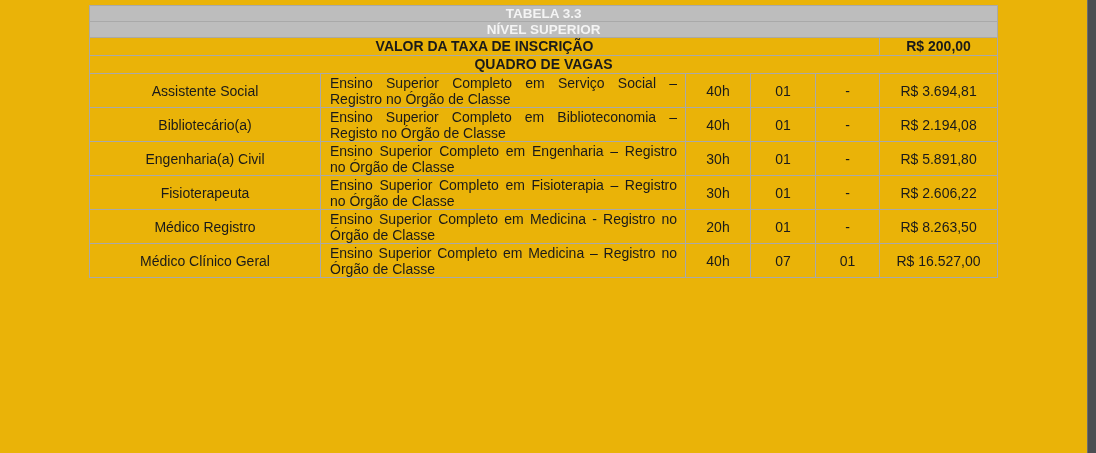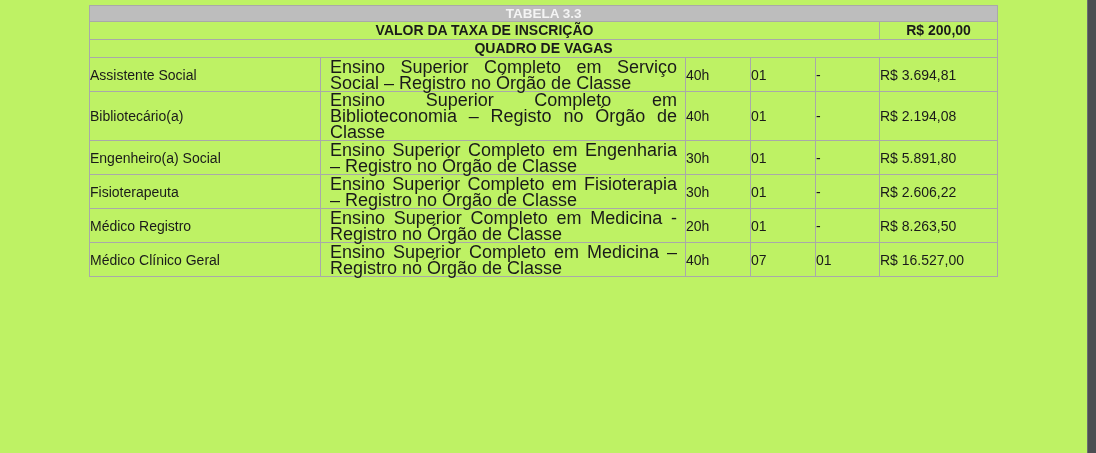--- a/index.html
+++ b/index.html
@@ -1,51 +1,54 @@
 <!DOCTYPE html>
 <html><head>
 <meta charset="utf-8">
 <style>
   html, body { margin:0; padding:0; }
   body {
     width:1096px; height:453px; background:#ffffff; position:relative; overflow:hidden;
     font-family:"Liberation Sans", "DejaVu Sans", sans-serif; color:#1a1a1a;
   }
-  .page { position:absolute; left:0; top:0; width:1087px; height:453px; background:#bef264; }
+  .page { position:absolute; left:0; top:0; width:1087px; height:453px; background:#eab308; }
   .scrollbar { position:absolute; left:1087px; top:0; width:9px; height:453px; background:#4b4e52; border-left:1px solid #6a6d70; }
   table.t {
     position:absolute; left:89px; top:5px; width:908px;
     border-collapse:collapse; table-layout:fixed; font-size:14px;
   }
   table.t td { border:1px solid #a9a9a9; padding:0; }
   .gray td { background:#bdbdbd; color:#f4f4f4; font-weight:bold; text-align:center; height:15px; line-height:15px; font-size:13.5px; }
   .bold { font-weight:bold;margin-top:37px; }
   .row-h td { height:17px; line-height:17px; }
   .hdr td { height:33px; font-weight:bold; text-align:center; vertical-align:middle; }
   .hdr td.sal { vertical-align:top; padding-top:3px; }
-  .data td { height:33px; vertical-align:middle; }
-  .data td.req { text-align:justify; text-align-last:left; padding:0 8px 0 9px; line-height:16px; vertical-align:middle; font-size:18px; }
+  .data td { height:33px; text-align:center; vertical-align:middle; }
+  .data td.req { text-align:justify; text-align-last:left; padding:0 8px 0 9px; line-height:16px; vertical-align:middle; font-size:14px; }
   .center { text-align:center; }
 </style>
 </head>
 <body>
 
 <div class="page">
   <table class="t">
     <colgroup>
       <col style="width:231px">
       <col style="width:365px">
       <col style="width:65px">
       <col style="width:65px">
       <col style="width:64px">
       <col style="width:118px">
     </colgroup>
     <tbody>
         <tr class="gray">
       <td colspan="6">TABELA 3.3</td>
+    </tr>
+    <tr class="gray">
+      <td colspan="6">NÍVEL SUPERIOR</td>
     </tr>
     <tr class="row-h">
       <td colspan="5" class="bold center">VALOR DA TAXA DE INSCRIÇÃO</td>
       <td class="bold center">R$ 200,00</td>
     </tr>
     <tr class="row-h">
       <td colspan="6" class="bold center">QUADRO DE VAGAS</td>
     </tr>
     <tr class="data">
       <td>Assistente Social</td>
@@ -57,21 +60,21 @@
     </tr>
     <tr class="data">
       <td>Bibliotecário(a)</td>
       <td class="req">Ensino Superior Completo em Biblioteconomia – Registo no Órgão de Classe</td>
       <td>40h</td>
       <td>01</td>
       <td>-</td>
       <td>R$ 2.194,08</td>
     </tr>
     <tr class="data">
-      <td>Engenheiro(a) Social</td>
+      <td>Engenharia(a) Civil</td>
       <td class="req">Ensino Superior Completo em Engenharia – Registro no Órgão de Classe</td>
       <td>30h</td>
       <td>01</td>
       <td>-</td>
       <td>R$ 5.891,80</td>
     </tr>
     <tr class="data">
       <td>Fisioterapeuta</td>
       <td class="req">Ensino Superior Completo em Fisioterapia – Registro no Órgão de Classe</td>
       <td>30h</td>

